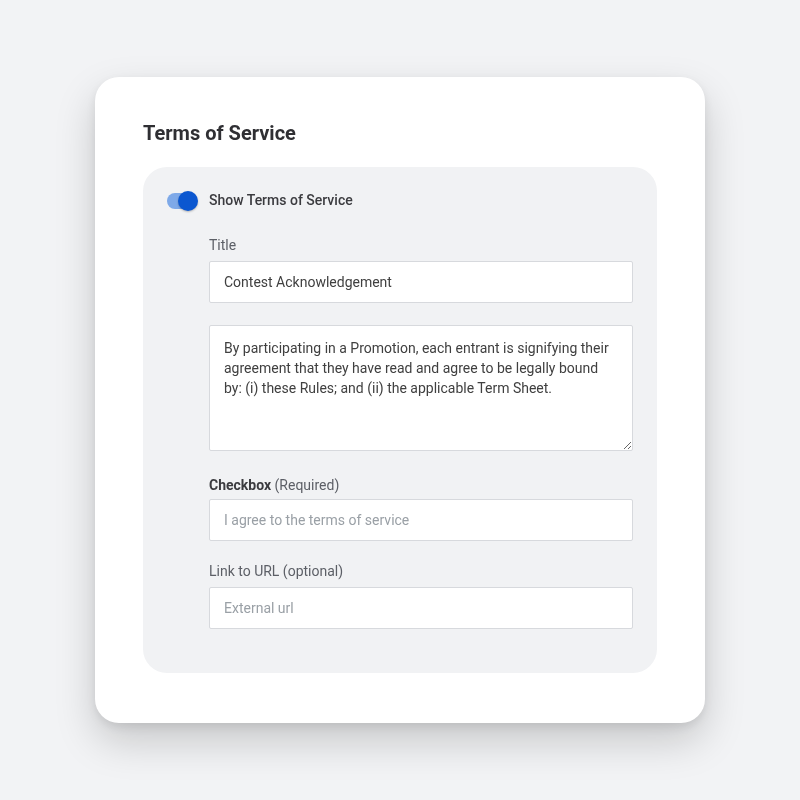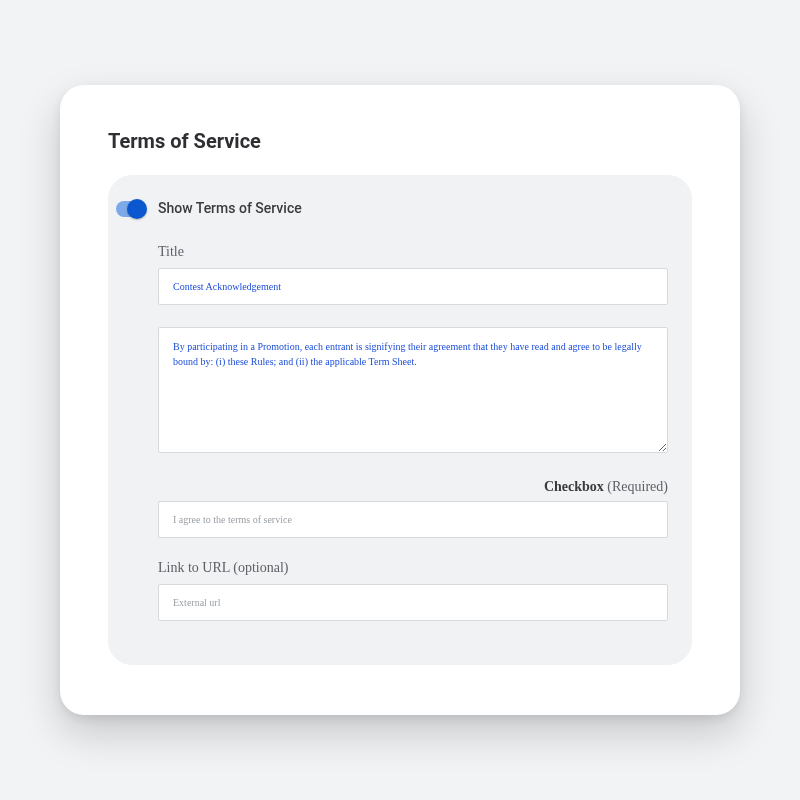--- a/index.html
+++ b/index.html
@@ -14,35 +14,35 @@
       width: 800px;
       height: 800px;
       display: flex;
       align-items: center;
       justify-content: center;
     }
 
     .card {
       background: #fff;
       border-radius: 24px;
-      width: 680px;
+      width: 610px;
       padding: 44px 48px 50px 48px;
       box-shadow: 0 18px 40px rgba(0,0,0,0.18), 0 4px 10px rgba(0,0,0,0.08);
     }
 
     .card-title {
       font-size: 20px;
       font-weight: 700;
       color: #2f2f33;
       margin-bottom: 22px;
     }
 
     .panel {
       background: #f1f2f4;
-      padding: 24px 24px 28px 8px;
+      padding: 24px 24px 28px 24px;
       border-radius: 24px;
     }
 
     .toggle-row {
       display: flex;
       align-items: flex-start;
       gap: 12px;
     }
 
     .toggle {
@@ -93,47 +93,45 @@
       margin-bottom: 8px;
       display: block;
     }
 
     .text-input, .textarea-input {
       width: 100%;
       background: #fff;
       border: 1px solid #d7d9dd;
       border-radius: 2px;
       padding: 12px 14px;
-      font-size: 10px;
-      color: #1d4ed8;
+      font-size: 14px;
+      color: #404040;
       font-family: inherit;
       outline: none;
     }
     .text-input::placeholder, .textarea-input::placeholder {
       color: #9aa0a6;
     }
     .textarea-input {
       height: 126px;
       resize: both;
       line-height: 1.45;
     }
 
     .field-block {
       margin-bottom: 22px;
-      font-family: Liberation Serif, serif;
     }
     .field-block:last-child {
       margin-bottom: 16px;
     }
 
     .checkbox-header {
       font-size: 14px;
       color: #5c5f66;
       margin-bottom: 6px;
-      text-align: right;
     }
     .checkbox-header .bold {
       font-weight: 700;
       color: #3b3b3f;
     }
   </style>
 </head>
 <body>
 
 <div class="card">

